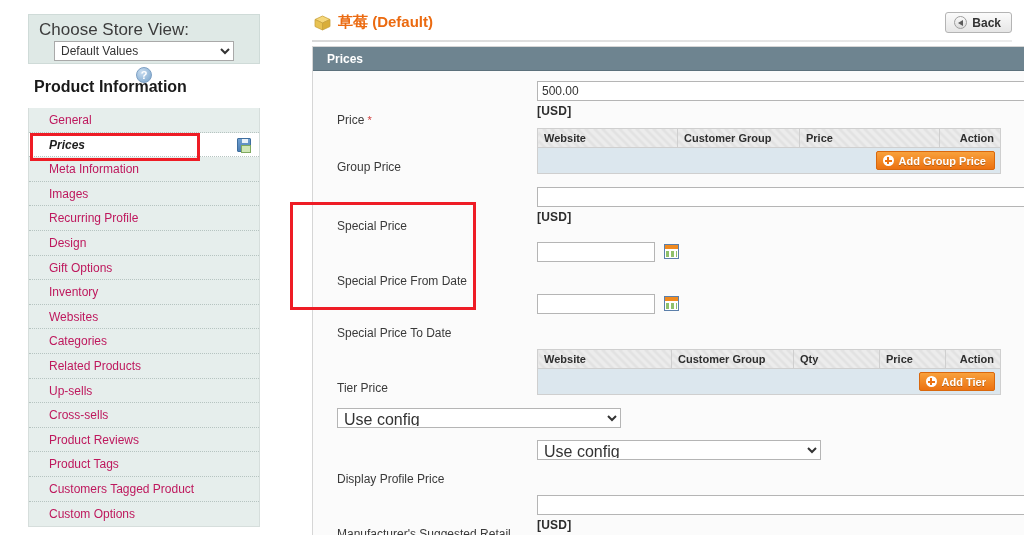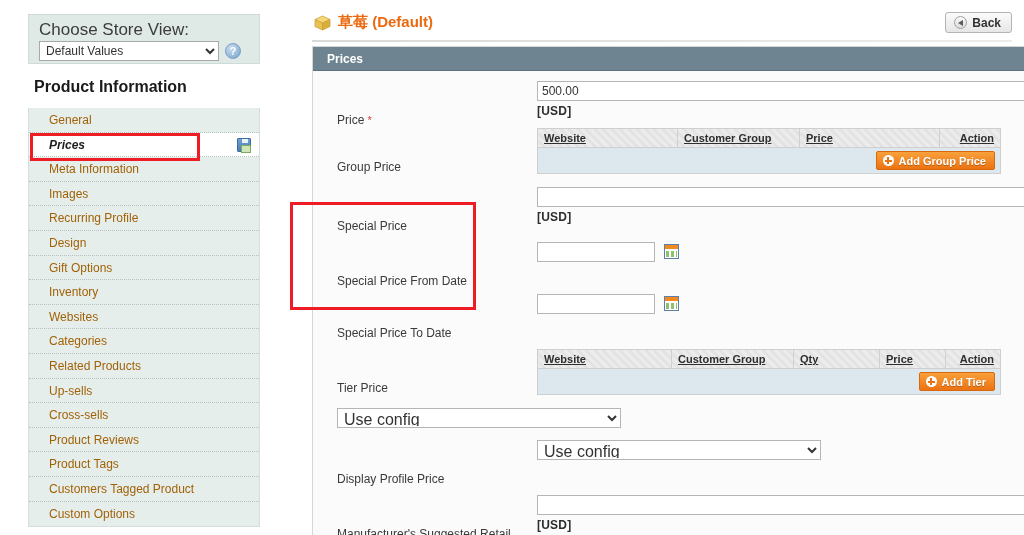--- a/index.html
+++ b/index.html
@@ -22,21 +22,21 @@
   .store-view-box {
     background: #dfe9e6;
     border: 1px solid #cfdbd8;
     padding: 8px 10px 10px 10px;
     height: 50px;
   }
   .store-view-label {
     font-size: 17px; color: #3c3c3c;
     margin-bottom: 4px; line-height: 14px;
   }
-  .store-view-row { display: flex; align-items: center; gap: 6px; }
+  .store-view-row { display: flex; align-items: center; gap: 6px; flex-direction: column; }
   select.store-view-select {
     width: 180px; height: 20px;
     font-family: "Liberation Sans", sans-serif;
     font-size: 12px;
     color: #333;
     border: 1px solid #a9a9a9;
     background: #ffffff;
     padding: 1px 2px;
     border-radius: 0;
   }
@@ -59,21 +59,21 @@
     border-left: 1px solid #d6dedc;
     border-right: 1px solid #d6dedc;
     border-bottom: 1px solid #d6dedc;
   }
   .nav-item {
     position: relative;
     height: 24.6px;
     line-height: 24.6px;
     padding-left: 20px;
     background: #e6eeec;
-    color: #a16207;
+    color: #be185d;
     font-size: 12px;
     border-bottom: 1px dotted #b6c4c1;
     white-space: nowrap;
     cursor: pointer;
   }
   .nav-item:last-child { border-bottom: none; }
   .nav-item.active {
     background: #ffffff;
     font-weight: bold;
     font-style: italic;
@@ -231,21 +231,20 @@
     background:
       linear-gradient(to right, #8fc06a 0 3px, #ffffff 3px 5px, #8fc06a 5px 8px, #ffffff 8px 10px, #8fc06a 10px 11px);
   }
 
   
   .grid {
     width: 464px;
     border: 1px solid #cfcfcf;
     border-collapse: collapse;
     background: #1d4ed8;
-    text-decoration: underline;
   }
   .grid th {
     background: #e8e8e8;
     background-image: repeating-linear-gradient(45deg, #ececec 0 3px, #e2e2e2 3px 6px);
     border: 1px solid #cfcfcf;
     border-top: none;
     font-size: 11px; font-weight: bold;
     color: #2e2e2e;
     text-align: left;
     height: 19px;

